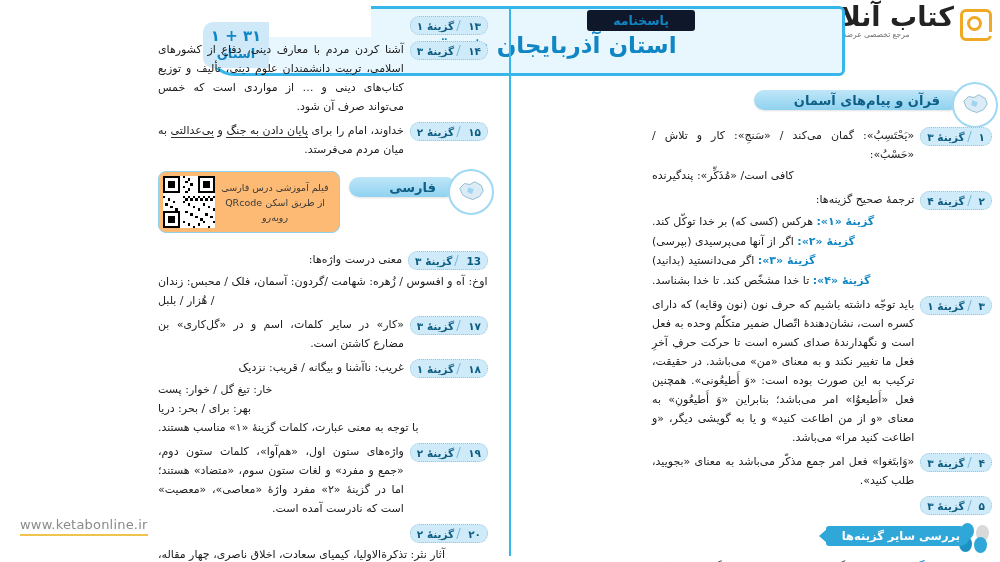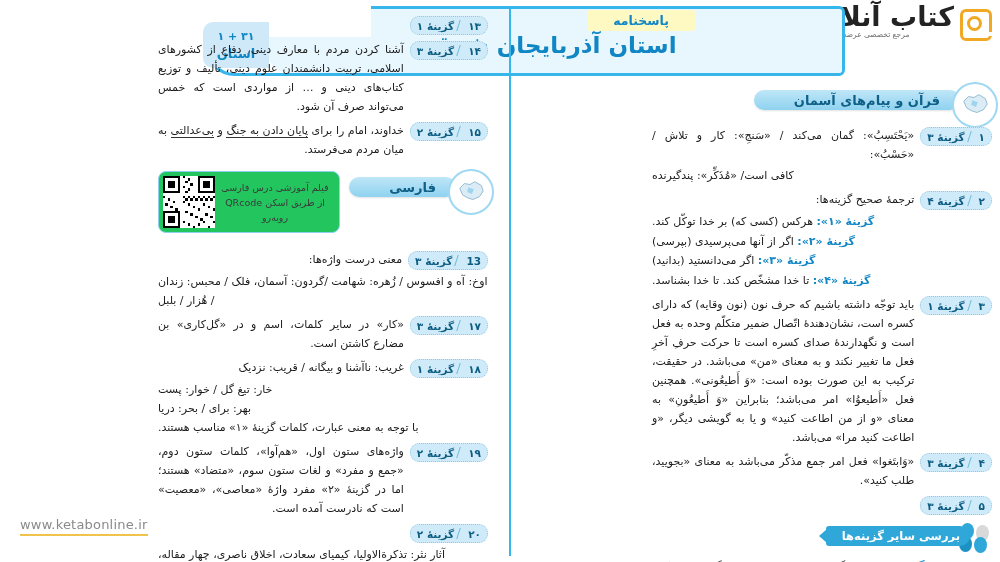--- a/index.html
+++ b/index.html
@@ -41,30 +41,30 @@
     position:absolute;top:-3px;left:-4px;width:170px;height:34px;
     background:#ffffff;border-radius:0 0 0 18px;
   }
   .ribbon-title{
     position:absolute;top:26px;right:30px;left:70px;
     text-align:center;font-size:23px;font-weight:bold;color:#1186c4;
     direction:rtl;
   }
   .paskhname{
     position:absolute;top:4px;right:150px;
-    background:#fef9c3;color:#1186c4;font-size:12.5px;font-weight:bold;
+    background:#0f172a;color:#1186c4;font-size:12.5px;font-weight:bold;
     padding:3px 26px;border-radius:3px;
   }
   .badge31{
     position:absolute;top:16px;left:-2px;width:66px;height:46px;
     background:#cfe9f8;border-radius:10px 0 0 10px;
     display:flex;flex-direction:column;align-items:center;justify-content:center;
     color:#1186c4;font-weight:bold;line-height:17px;
   }
-  .badge31 .b1{font-size:11px;}
+  .badge31 .b1{font-size:15px;}
   .badge31 .b2{font-size:13px;}
 
   
   .divider{position:absolute;top:8px;left:509px;width:2px;height:548px;background:#36b6ea;}
 
   
   .col{position:absolute;top:86px;direction:rtl;}
   .col-right{right:8px;width:340px;}
   .col-left{right:512px;width:330px;}
 
@@ -120,21 +120,21 @@
   }
   .other-label::after{
     content:"";position:absolute;left:-7px;top:3px;
     border-top:7px solid transparent;border-bottom:7px solid transparent;
     border-right:8px solid #2fa7d8;
   }
 
   
   .qr-box{
     position:absolute;right:0;top:0;width:182px;height:62px;
-    border:1.5px solid #8ed0ee;border-radius:8px;background:#22c55e;
+    border:1.5px solid #8ed0ee;border-radius:8px;background:#fdba74;
     display:flex;align-items:center;direction:rtl;box-sizing:border-box;padding:4px;
   }
   .qr-text{flex:1;font-size:9.5px;line-height:15px;color:#3a3a3a;text-align:center;padding:0 4px;}
   .qr-img{width:52px;height:52px;flex:0 0 auto;}
 
   
   .watermark{position:absolute;left:20px;bottom:26px;direction:ltr;}
   .watermark .wm-text{font-size:13px;color:#8a8a8a;letter-spacing:.2px;}
   .watermark .wm-line{width:128px;height:2px;background:#f0c44c;margin-top:2px;}
 </style>

